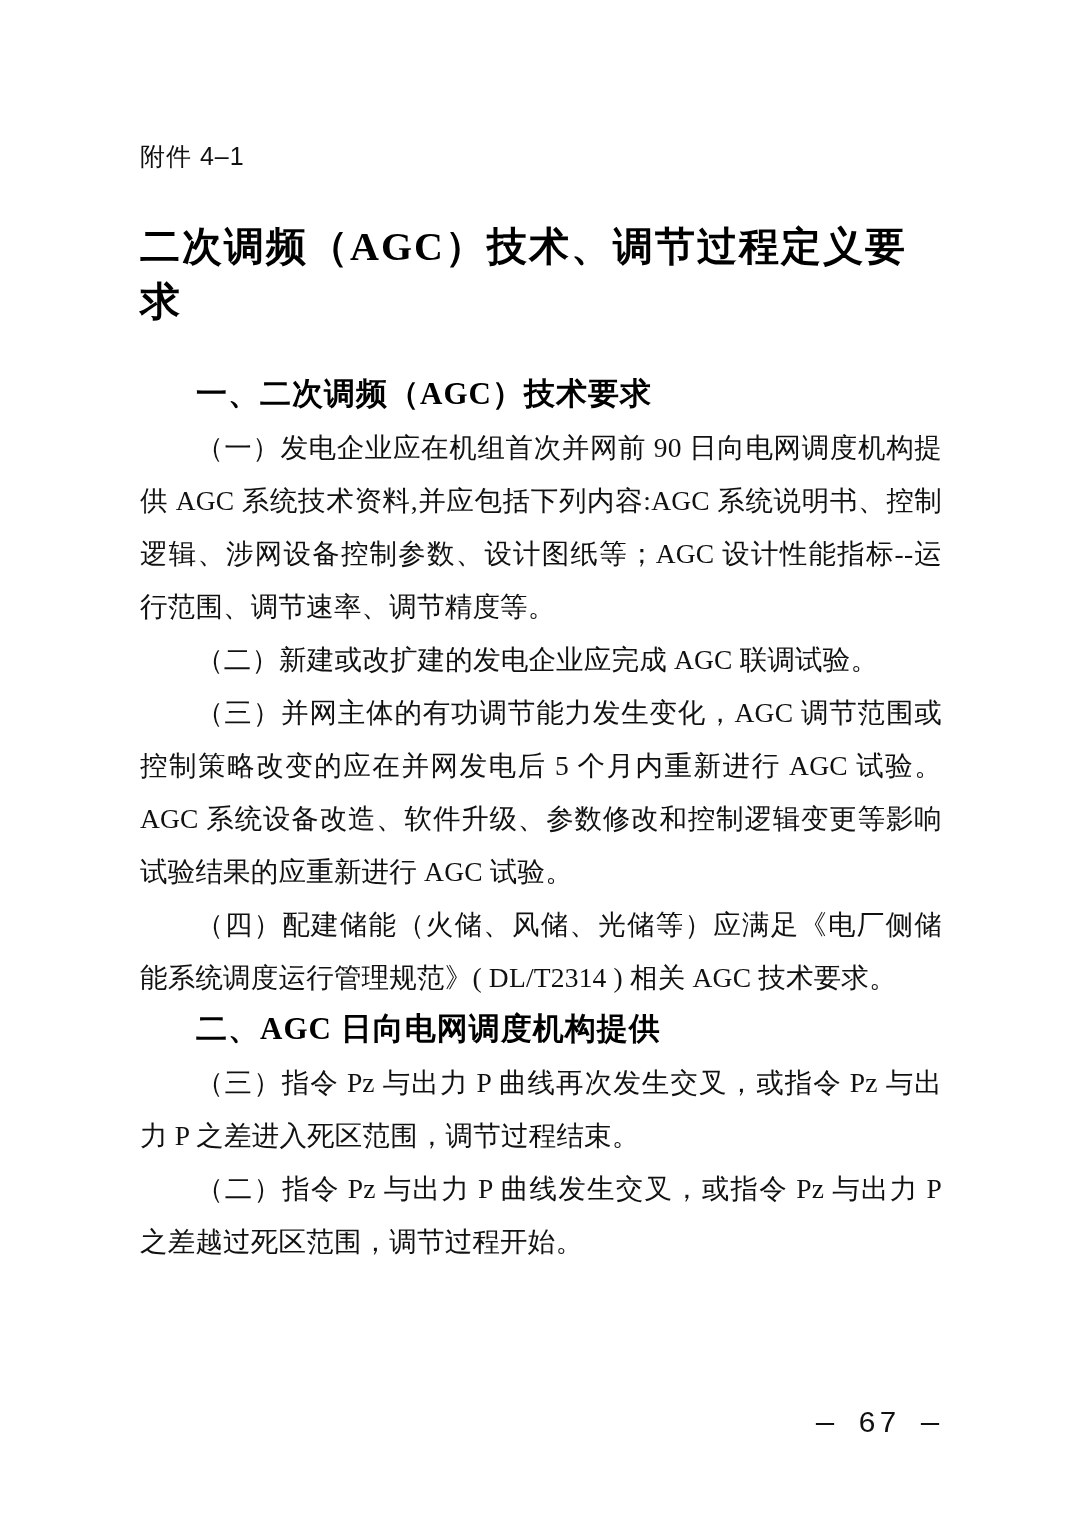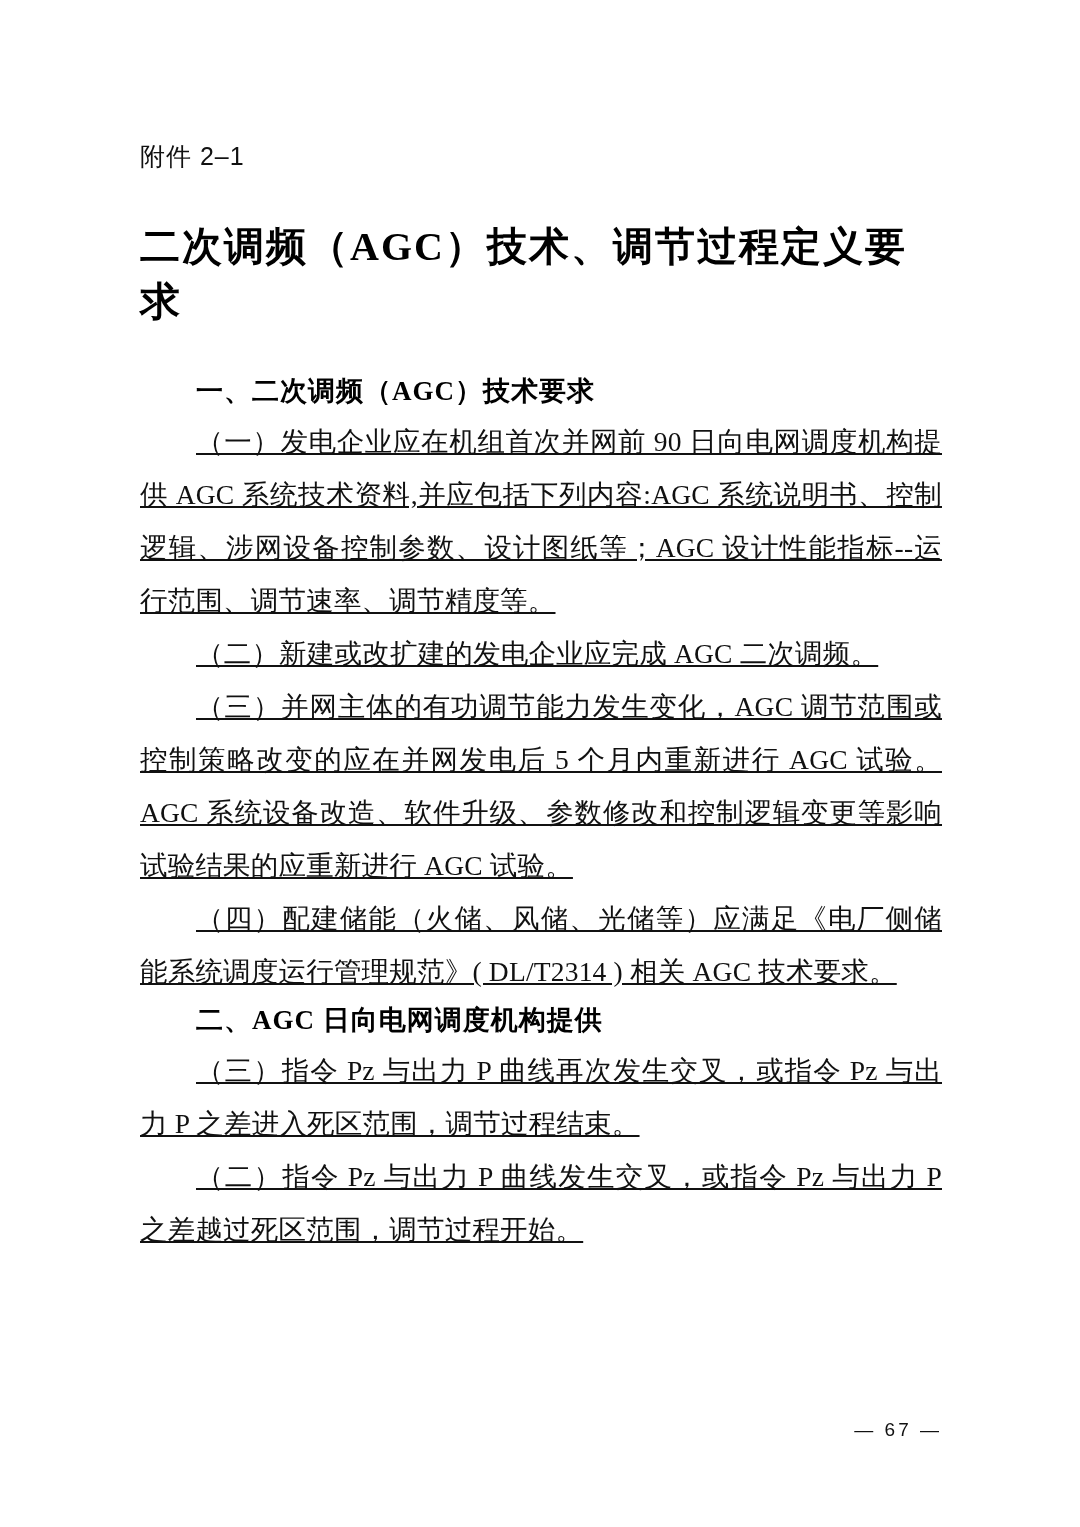--- a/index.html
+++ b/index.html
@@ -36,62 +36,61 @@
     font-family: "Liberation Serif", "DejaVu Serif", serif;
     font-weight: bold;
     font-size: 40px;
     letter-spacing: 2px;
     margin: 0 0 44px 0;
     color: #000;
   }
   .section-heading {
     font-family: "Liberation Serif", "DejaVu Serif", serif;
     font-weight: bold;
-    font-size: 27px;
+    font-size: 31px;
     margin: 0 0 6px 0;
     text-indent: 56px;
     letter-spacing: 1px;
     color: #000;
   }
   p.body-text {
     font-size: 27.5px;
     line-height: 53px;
     margin: 0;
     text-indent: 56px;
     text-align: justify;
     text-justify: inter-ideograph;
     letter-spacing: 0.2px;
     color: #111;
-    text-decoration: underline;
   }
   .spacer-sm { height: 4px; }
   .page-number {
     position: absolute;
     right: 138px;
     bottom: 86px;
-    font-size: 19px;
+    font-size: 30px;
     letter-spacing: 3px;
-    font-family: Liberation Sans, sans-serif;
+    font-family: Liberation Mono, monospace;
     color: #111;
   }
 </style>
 </head>
 <body>
 
 <div class="page">
 
-  <div class="attachment-label">附件 2–1</div>
+  <div class="attachment-label">附件 4–1</div>
 
   <h1 class="doc-title">二次调频（AGC）技术、调节过程定义要求</h1>
 
   <h2 class="section-heading">一、二次调频（AGC）技术要求</h2>
 
   <p class="body-text">（一）发电企业应在机组首次并网前 90 日向电网调度机构提供 AGC 系统技术资料,并应包括下列内容:AGC 系统说明书、控制逻辑、涉网设备控制参数、设计图纸等；AGC 设计性能指标--运行范围、调节速率、调节精度等。</p>
 
-  <p class="body-text">（二）新建或改扩建的发电企业应完成 AGC 二次调频。</p>
+  <p class="body-text">（二）新建或改扩建的发电企业应完成 AGC 联调试验。</p>
 
   <p class="body-text">（三）并网主体的有功调节能力发生变化，AGC 调节范围或控制策略改变的应在并网发电后 5 个月内重新进行 AGC 试验。AGC 系统设备改造、软件升级、参数修改和控制逻辑变更等影响试验结果的应重新进行 AGC 试验。</p>
 
   <p class="body-text">（四）配建储能（火储、风储、光储等）应满足《电厂侧储能系统调度运行管理规范》( DL/T2314 ) 相关 AGC 技术要求。</p>
 
   <div class="spacer-sm"></div>
 
   <h2 class="section-heading">二、AGC 日向电网调度机构提供</h2>
 
 

